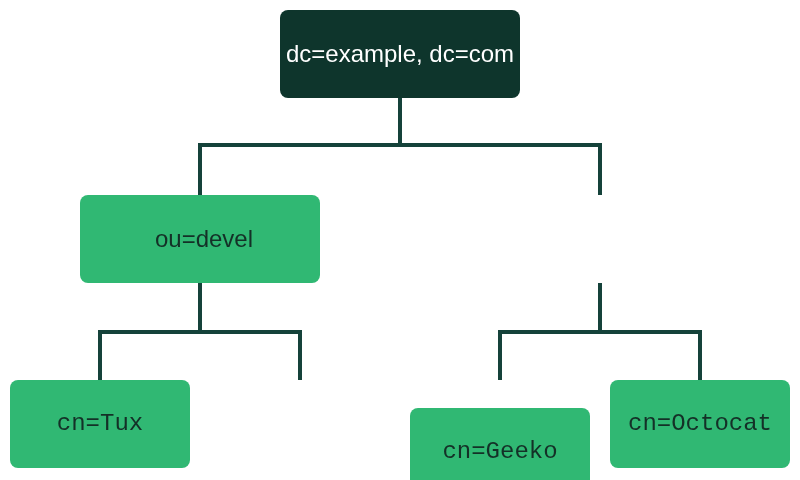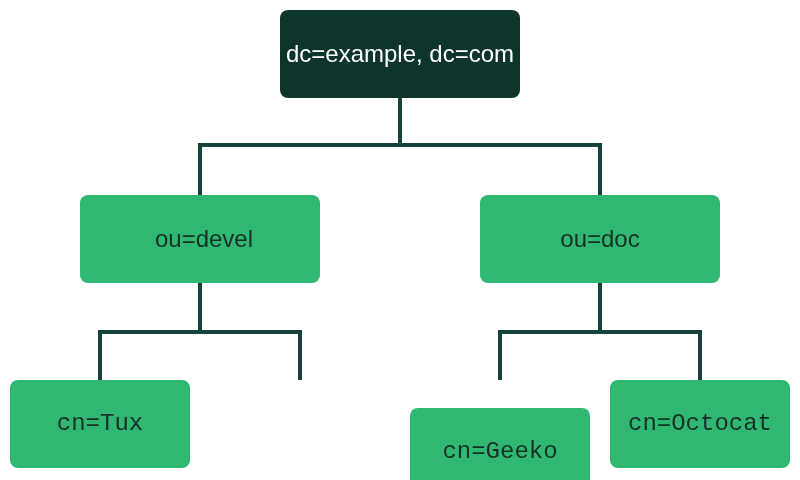--- a/index.html
+++ b/index.html
@@ -94,23 +94,20 @@
   <div class="line v c3-dr"></div>
 
   <div class="node root" id="node-root">
     <span>dc=example, dc=com</span>
   </div>
 
   <div class="node branch" id="node-ou-devel">
     <span>ou=devel</span>
   </div>
 
-  <div class="node branch" id="node-ou-doc">
-    <span>ou=doc</span>
-  </div>
 
   <div class="node leaf" id="node-cn-tux">
     <span>cn=Tux</span>
   </div>
 
 
   <div class="node leaf" id="node-cn-geeko">
     <span>cn=Geeko</span>
   </div>
 

